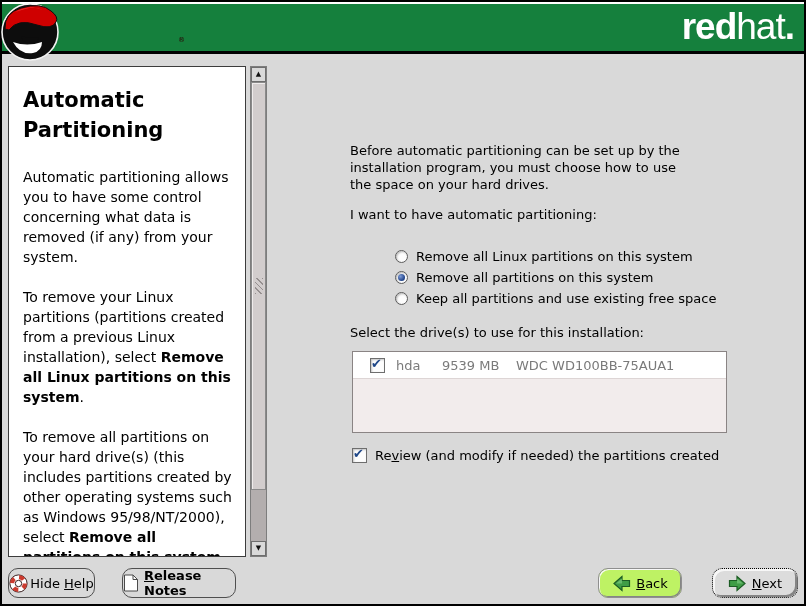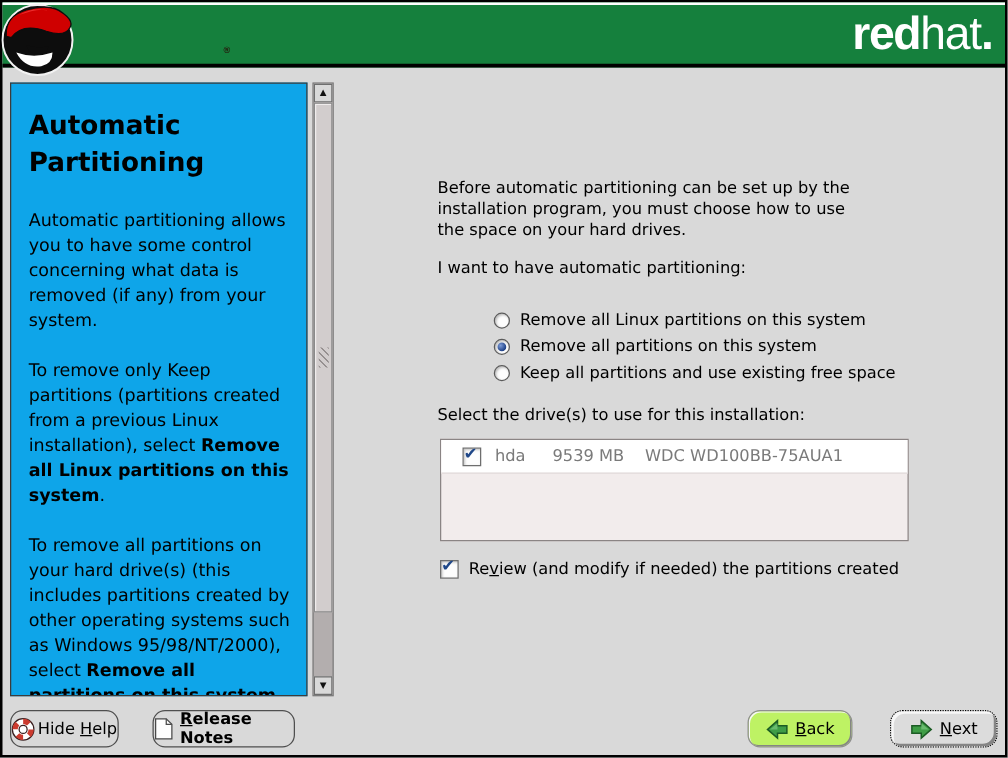--- a/index.html
+++ b/index.html
@@ -20,21 +20,21 @@
     letter-spacing:-1px;
   }
   .wm-red{font-weight:bold;}
   .wm-hat{font-weight:normal;}
   .wm-dot{font-weight:bold;}
   .shadowman{position:absolute;left:1px;top:2px;width:60px;height:60px;z-index:5;}
   .reg{position:absolute;left:178px;top:36px;font-size:7px;color:#2a0000;z-index:6;}
   
   .help-panel{
     position:absolute;left:8px;top:66px;width:238px;height:491px;
-    background:#0ea5e9;border:1px solid #3c3c3c;overflow:hidden;
+    background:#ffffff;border:1px solid #3c3c3c;overflow:hidden;
     padding:18px 8px 0 14px;box-sizing:border-box;color:#000;
   }
   .help-panel h1{
     margin:0 0 22px 0;font-size:21px;line-height:30px;font-weight:bold;
   }
   .help-panel p{margin:0 0 20px 0;font-size:14px;line-height:20px;}
   
   .vscroll{
     position:absolute;left:250px;top:66px;width:17px;height:491px;
     background:#b3aeae;border:1px solid #7d7d7d;box-sizing:border-box;
@@ -132,21 +132,21 @@
       <path d="M20 34 q8 3 18 1 l-2 5 q-8 2 -14 -1 z" fill="#0d0d0d"></path>
       <path d="M4 27 Q3 11 20 6 Q40 0 50 9 Q58 15 55 20 Q51 28 36 23 Q17 16 8 28 Z" fill="#cf0000" stroke="#0d0d0d" stroke-width="1"></path>
       <path d="M14 10 Q28 2 42 8 Q34 4 24 7 Z" fill="#ff4a4a" opacity="0.6"></path>
     </svg>
   </div>
   <span class="reg">®</span>
 
   <div class="help-panel">
     <h1>Automatic Partitioning</h1>
     <p><span>Automatic partitioning allows you to have some control concerning what data is removed (if any) from your system.</span><b></b><span></span></p>
-    <p><span>To remove only Keep partitions (partitions created from a previous Linux installation), select </span><b>Remove all Linux partitions on this system</b><span>.</span></p>
+    <p><span>To remove your Linux partitions (partitions created from a previous Linux installation), select </span><b>Remove all Linux partitions on this system</b><span>.</span></p>
     <p><span>To remove all partitions on your hard drive(s) (this includes partitions created by other operating systems such as Windows 95/98/NT/2000), select </span><b>Remove all partitions on this system</b><span>.</span></p>
   </div>
 
   <div class="vscroll">
     <div class="sb-btn up"><span>▲</span></div>
     <div class="sb-thumb">
         <div class="grip"></div>
       </div>
     <div class="sb-track-gap"></div>
     <div class="sb-btn down"><span>▼</span></div>

